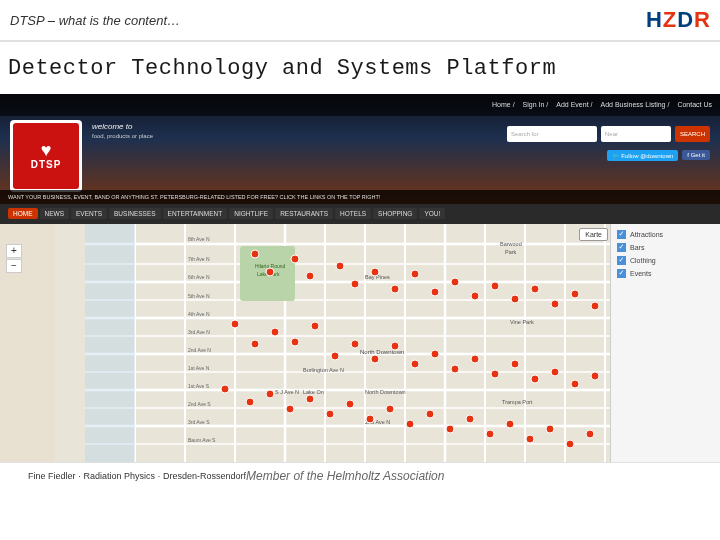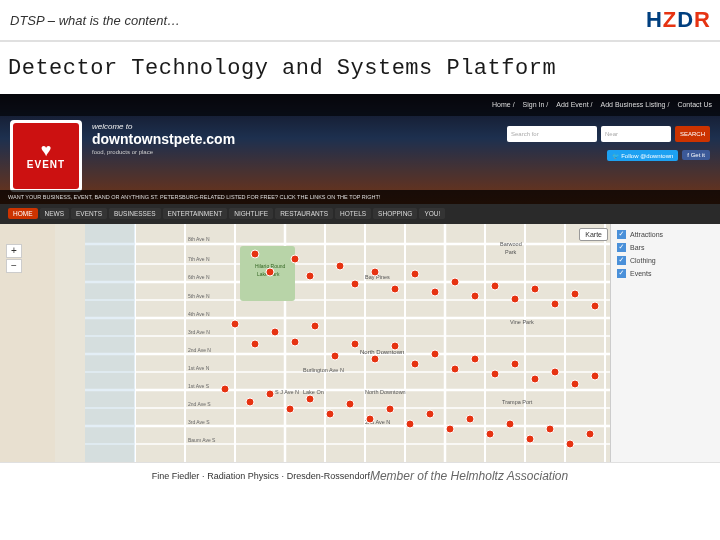--- a/index.html
+++ b/index.html
@@ -293,21 +293,21 @@
       color: #ddd;
     }
 
     
     #footer {
       height: 28px;
       background: #fff;
       border-top: 1px solid #e0e0e0;
       display: flex;
       align-items: center;
-      justify-content: center;
+      justify-content: flex-start;
       padding: 0 28px;
     }
     .footer-left {
       font-size: 9px;
       color: #333;
     }
     .footer-right {
       font-size: 12px;
       color: #666;
       font-style: italic;
@@ -343,27 +343,26 @@
       <span class="nav-link">Home /</span>
       <span class="nav-link">Sign In /</span>
       <span class="nav-link">Add Event /</span>
       <span class="nav-link">Add Business Listing /</span>
       <span class="nav-link">Contact Us</span>
     </div>
 
     <div class="site-logo-area">
       <div class="site-logo-inner">
         <span class="heart-text">♥</span>
-        <span class="dtsp-text">EVENT</span>
+        <span class="dtsp-text">DTSP</span>
       </div>
     </div>
 
     <div class="site-title-area">
       <div class="welcome-text">welcome to</div>
-      <div class="domain-text">downtownstpete.com</div>
       <div class="site-tagline" style="position:static;margin-top:2px;font-size:6px;color:#ccc;">food, products or place</div>
     </div>
 
     <div class="site-search-bar">
       <div class="search-input-fake">
         <span style="color:#aaa;font-size:6px;">Search for</span>
       </div>
       <div class="near-input-fake">
         <span style="color:#aaa;font-size:6px;">Near</span>
       </div>

